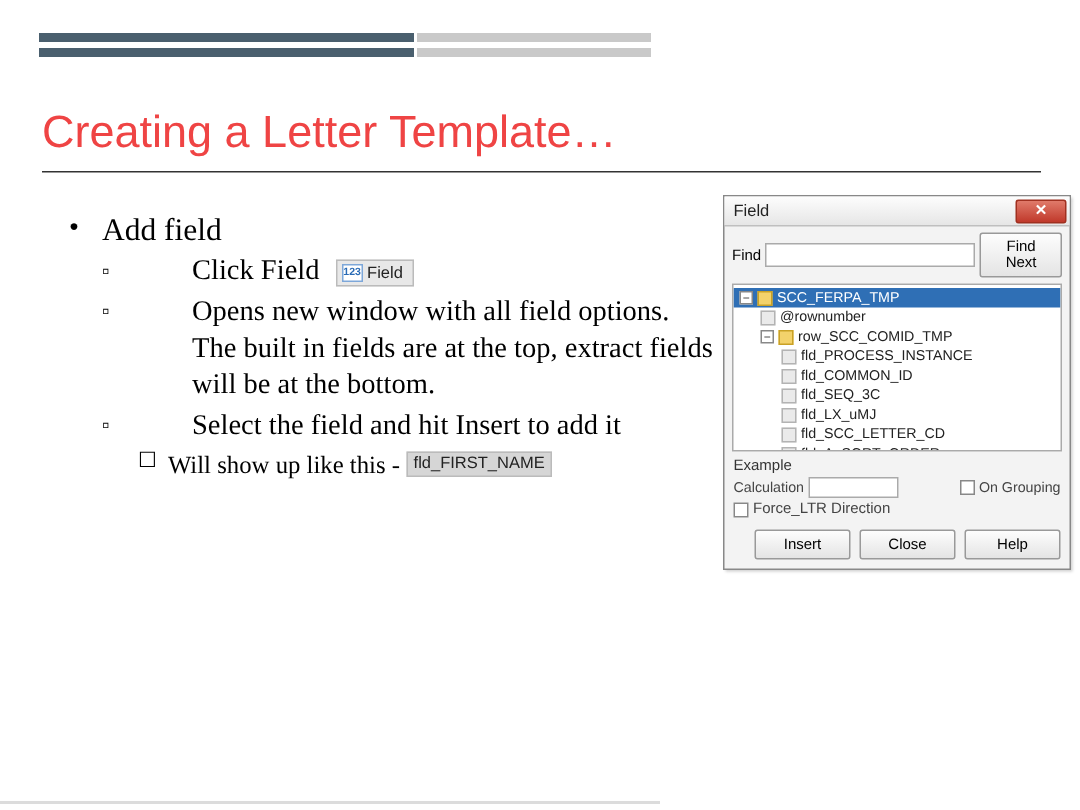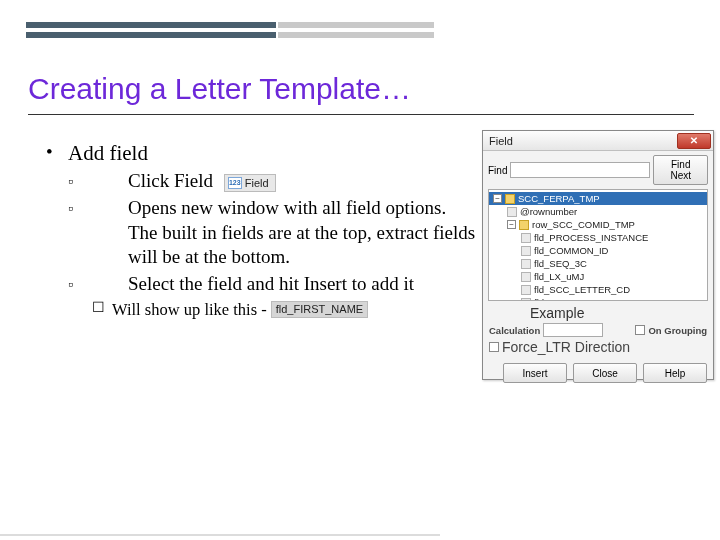--- a/index.html
+++ b/index.html
@@ -38,21 +38,21 @@
     width: 720px;
     height: 2px;
     background: linear-gradient(to right, #dcdcdc 0, #dcdcdc 440px, transparent 440px);
   }
   .title {
     position: absolute;
     top: 72px;
     left: 28px;
     font-family: Verdana, Geneva, sans-serif;
     font-size: 30px;
-    color: #6d28d9;
+    color: #ef4444;
     font-weight: 400;
   }
   .title-underline {
     position: absolute;
     top: 114px;
     left: 28px;
     width: 666px;
     height: 1px;
     background: #333;
   }
@@ -156,38 +156,38 @@
   .dialog .tree .node .exp {
     width: 9px; height: 9px; border: 1px solid #888; background: #fff; color: #333;
     font-size: 8px; line-height: 7px; text-align: center; flex: 0 0 9px;
   }
   .dialog .tree .node .ticon { width: 10px; height: 10px; flex: 0 0 10px; }
   .dialog .tree .node .ticon.folder { background: #f3d26b; border: 1px solid #c9a126; }
   .dialog .tree .node .ticon.item { background: #eaeaea; border: 1px solid #b3b3b3; }
   .dialog .tree .ind1 { padding-left: 18px; }
   .dialog .tree .ind2 { padding-left: 32px; align-items: center; }
   .dialog .grouplabel {
-    padding: 4px 6px 0 6px; font-size: 14px; color: #333; margin-left: 41px;
+    padding: 4px 6px 0 6px; font-size: 10px; color: #333;
   }
   .dialog .calcrow {
     display: flex; align-items: center; justify-content: space-between;
     padding: 2px 6px; font-size: 9.5px; color: #444;
   }
-  .dialog .calcrow .calclbl { display: flex; align-items: center; gap: 3px; font-weight: bold; }
+  .dialog .calcrow .calclbl { display: flex; align-items: center; gap: 3px; }
   .dialog .calcrow .sel {
     width: 60px; height: 14px; border: 1px solid #aaa; background: #fff;
   }
   .dialog .calcrow .ck {
-    display: flex; align-items: center; gap: 3px; font-weight: bold;
+    display: flex; align-items: center; gap: 3px;
   }
   .dialog .calcrow .ckbox {
     width: 10px; height: 10px; border: 1px solid #888; background: #fff;
   }
   .dialog .ltrrow {
-    padding: 0 6px 4px 6px; font-size: 14px; color: #444;
+    padding: 0 6px 4px 6px; font-size: 10px; color: #444;
     display: flex; align-items: center; gap: 3px;
   }
   .dialog .ltrrow .ckbox {
     width: 10px; height: 10px; border: 1px solid #888; background: #fff;
   }
   .dialog .btnrow {
     display: flex; gap: 6px; justify-content: flex-end; padding: 4px 6px;
   }
   .dialog .btnrow button {
     width: 64px; height: 20px; font-size: 10px;

